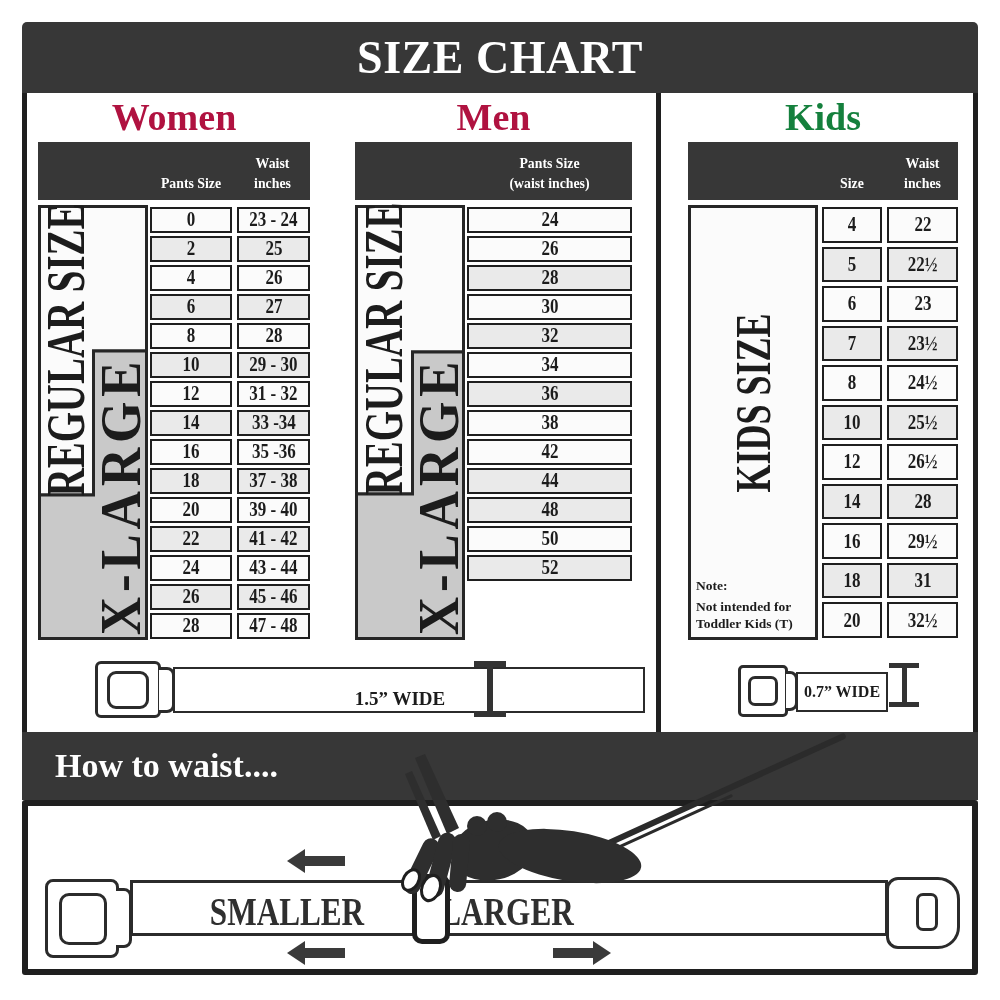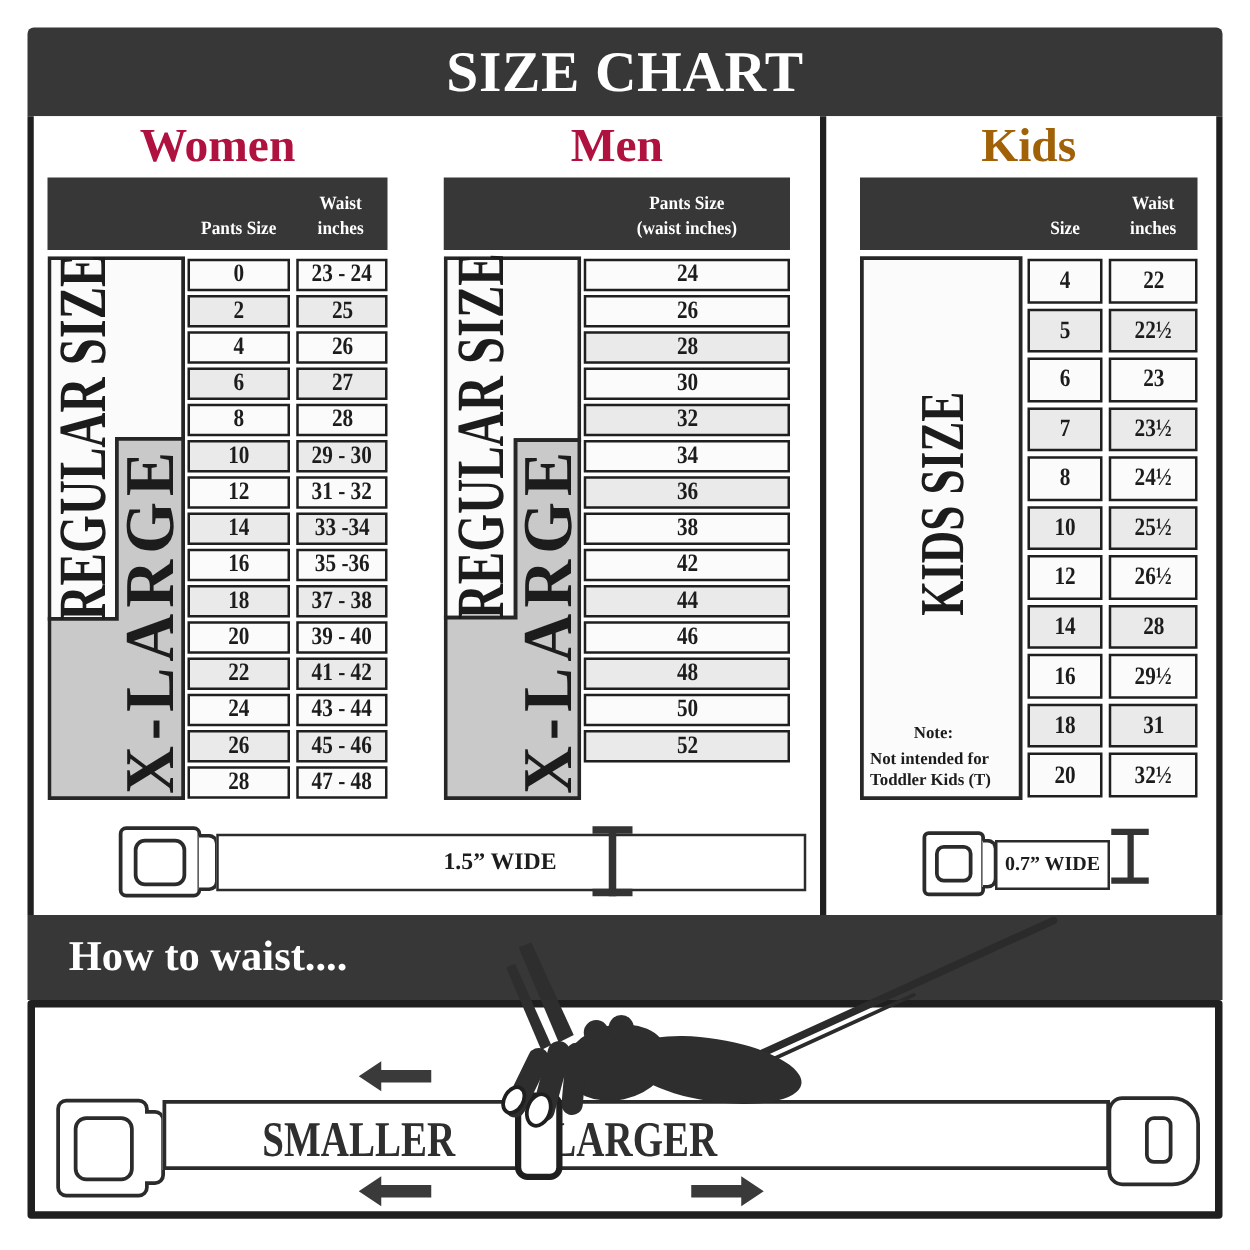--- a/index.html
+++ b/index.html
@@ -35,21 +35,21 @@
   .cv{display:inline-block;transform:scaleX(.85);white-space:nowrap;}
   
   .vwrap{display:flex;align-items:center;justify-content:center;}
   .vtext{white-space:nowrap;font-weight:bold;color:#1c1c1c;}
   .v-reg{font-size:54px;transform:rotate(-90deg) scaleX(.72);}
   .v-xl{font-size:56px;letter-spacing:5px;transform:rotate(-90deg) scaleX(.95);}
   .v-kids{font-size:50px;transform:rotate(-90deg) scaleX(.72);}
   .lsvg{position:absolute;}
   .kids-label-box{left:688px;top:205px;width:130px;height:435px;border:3px solid #262626;background:#fbfbfb;}
   .kids-note{position:absolute;left:5px;bottom:4px;font-size:13.5px;font-weight:bold;line-height:1.3;}
-  .kids-note .n1{margin-bottom:3px;margin-left:35px;}
+  .kids-note .n1{margin-bottom:3px;}
   
   .line{border:3px solid #2b2b2b;background:#fff;}
   .line25{border:2.5px solid #2b2b2b;background:#fff;}
   .latch{border:3px solid #2b2b2b;border-left:none;background:#fff;border-radius:0 8px 8px 0;}
   .belt-label{display:flex;align-items:center;justify-content:center;font-weight:bold;}
   .ib{background:#333;}
   
   .big-label{font-weight:bold;font-size:40px;color:#2f2f2f;text-align:center;transform:scaleX(.78);}
   .adjuster{border:5px solid #1f1f1f;border-radius:10px;background:#fff;z-index:4;}
   .arr{width:60px;height:24px;z-index:2;}
@@ -71,21 +71,21 @@
     <span>SIZE CHART</span>
   </div>
 
   <div class="abs main-panel"></div>
   <div class="abs edge" style="left:22px;top:93px;width:5px;height:639px;"></div>
   <div class="abs edge" style="left:973px;top:93px;width:5px;height:639px;"></div>
   <div class="abs edge" style="left:656px;top:93px;width:5px;height:639px;"></div>
 
   <div class="abs crimson" style="left:355px;top:96px;width:277px;color:#B01240;">Men</div>
   <div class="abs crimson" style="left:38px;top:96px;width:272px;color:#B01240;">Women</div>
-  <div class="abs crimson" style="left:688px;top:96px;width:270px;color:#a16207;">Kids</div>
+  <div class="abs crimson" style="left:688px;top:96px;width:270px;color:#15803d;">Kids</div>
 
   <div class="abs hdr-dark" style="left:38px;top:142px;width:272px;height:58px;">
     <div class="hcell" style="left:112px;width:82px;bottom:7px;">Pants Size</div>
     <div class="hcell" style="left:197px;width:75px;bottom:7px;">
       <div>Waist</div>
       <div>inches</div>
     </div>
   </div>
 
   <svg class="lsvg" style="left:38px;top:205px;" width="110" height="435" viewBox="0 0 110 435">
@@ -283,25 +283,20 @@
         <div class="tcell">
           <span class="cv">42</span>
         </div>
       </div>
       <div class="trow">
         <div class="tcell shade">
           <span class="cv">44</span>
         </div>
       </div>
       <div class="trow">
-        <div class="tcell">
-          <span class="cv">46</span>
-        </div>
-      </div>
-      <div class="trow">
         <div class="tcell shade">
           <span class="cv">48</span>
         </div>
       </div>
       <div class="trow">
         <div class="tcell">
           <span class="cv">50</span>
         </div>
       </div>
       <div class="trow">
@@ -415,21 +410,21 @@
         <div class="tcell">
           <span class="cv">32½</span>
         </div>
       </div>
     </div>
 
   <div class="abs line" style="left:95px;top:661px;width:66px;height:57px;border-radius:6px;"></div>
   <div class="abs line" style="left:107px;top:671px;width:42px;height:38px;border-radius:9px;"></div>
   <div class="abs latch" style="left:159px;top:667px;width:16px;height:46px;"></div>
   <div class="abs line25" style="left:173px;top:667px;width:472px;height:46px;"></div>
-  <div class="abs belt-label" style="left:320px;top:667px;width:160px;height:46px;font-size:19px;">1.5” WIDE</div>
+  <div class="abs belt-label" style="left:320px;top:667px;width:160px;height:64px;font-size:19px;">1.5” WIDE</div>
   <div class="abs ib" style="left:487px;top:663px;width:6px;height:54px;"></div>
   <div class="abs ib" style="left:474px;top:661px;width:32px;height:6px;"></div>
   <div class="abs ib" style="left:474px;top:711px;width:32px;height:6px;"></div>
 
   <div class="abs line" style="left:738px;top:665px;width:50px;height:52px;border-radius:5px;"></div>
   <div class="abs line" style="left:748px;top:676px;width:30px;height:30px;border-radius:7px;"></div>
   <div class="abs latch" style="left:786px;top:671px;width:12px;height:40px;"></div>
   <div class="abs line25" style="left:796px;top:672px;width:92px;height:40px;"></div>
   <div class="abs belt-label" style="left:796px;top:672px;width:92px;height:40px;font-size:16px;">0.7” WIDE</div>
   <div class="abs ib" style="left:902px;top:665px;width:5px;height:40px;"></div>

